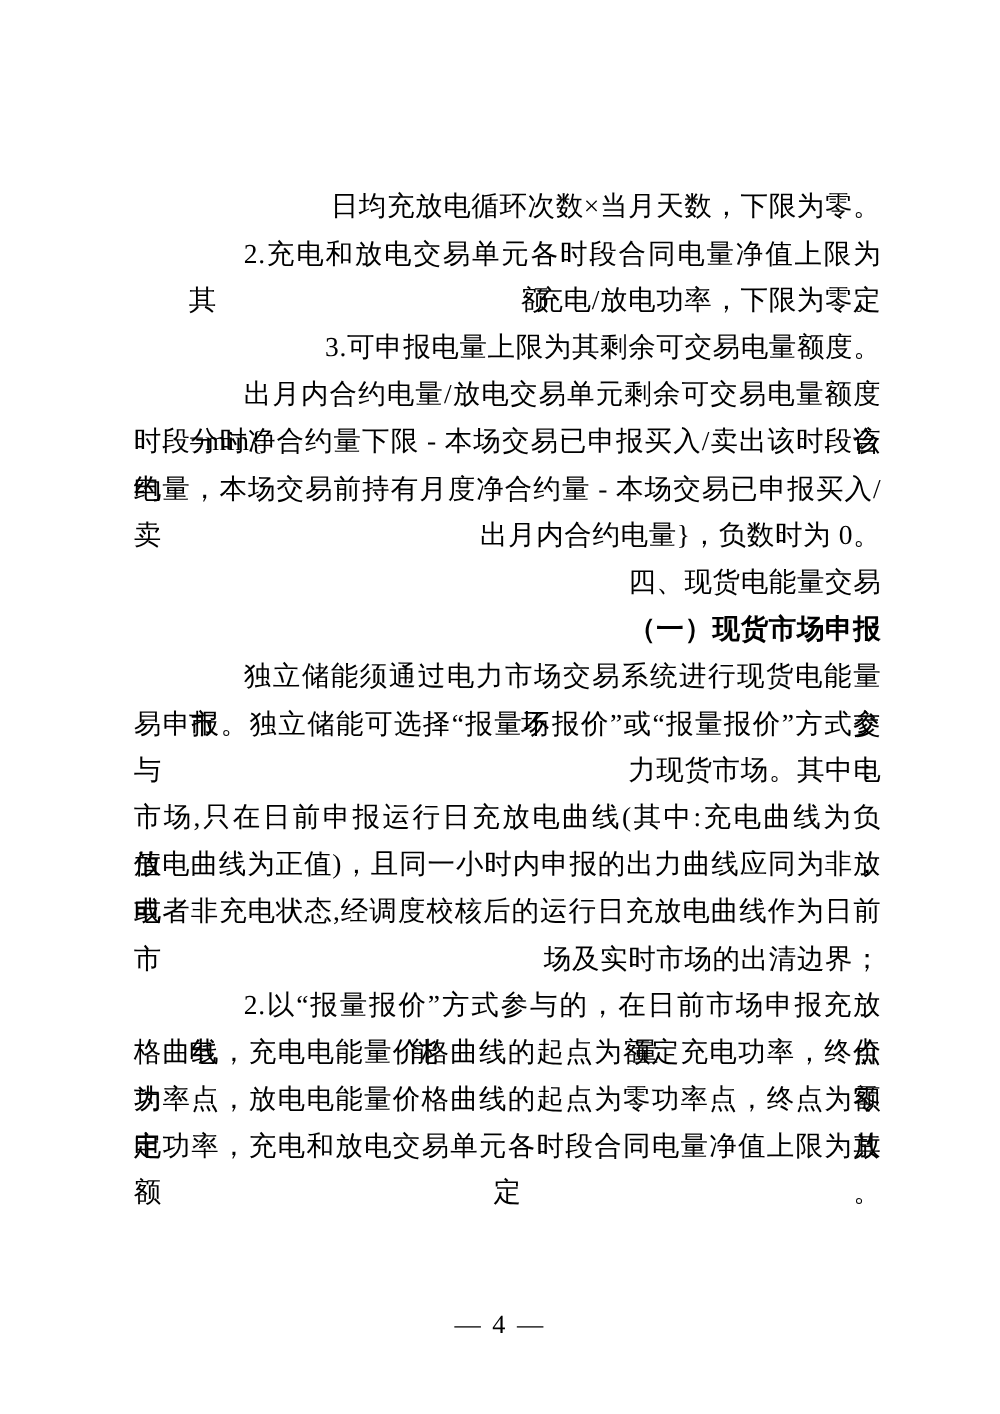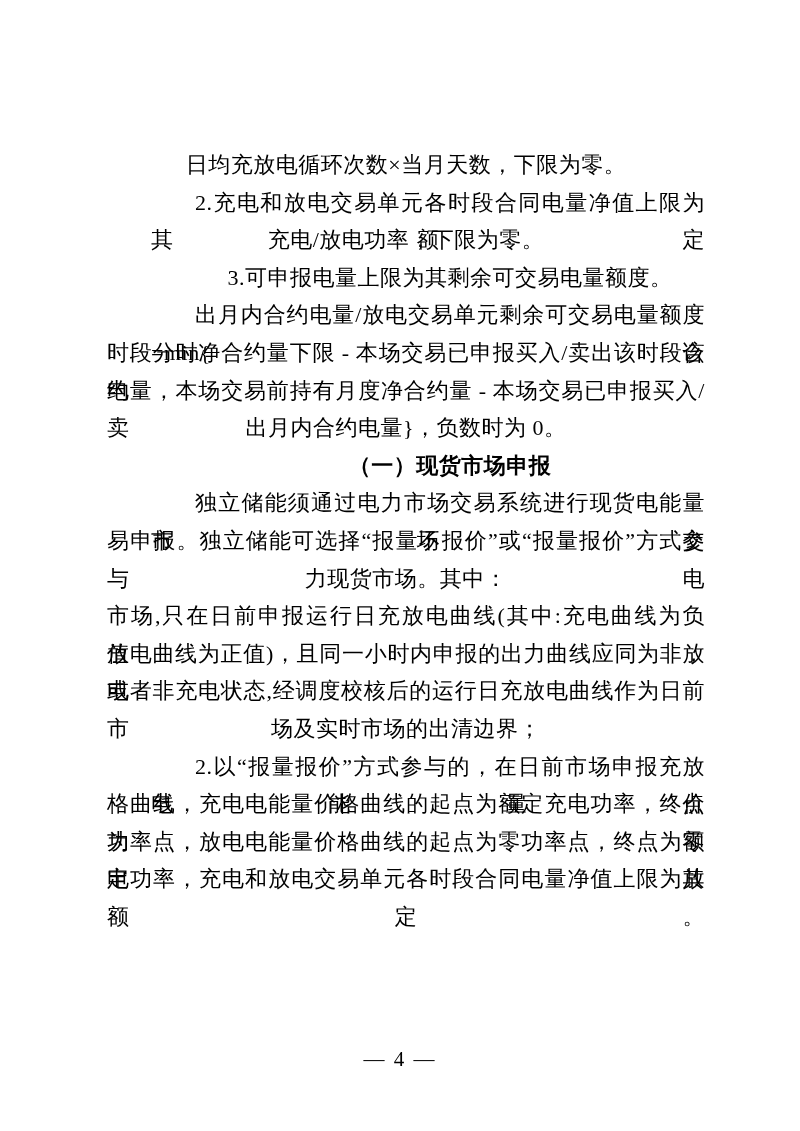--- a/index.html
+++ b/index.html
@@ -18,21 +18,21 @@
   .doc-body {
     position: absolute;
     left: 107px;
     top: 146px;
     width: 598px;
   }
   .line {
     font-size: 22px;
     height: 37.6px;
     line-height: 37.6px;
-    text-align: center;
+    text-align: right;
     letter-spacing: 0.5px;
   }
   
   .line.full {
     text-align: justify;
     text-align-last: justify;
     text-justify: inter-character;
   }
   
   .line.indent {
@@ -62,20 +62,21 @@
 
 <div class="doc-body">
   <div class="line">日均充放电循环次数×当月天数，下限为零。</div>
   <div class="line indent full">2.充电和放电交易单元各时段合同电量净值上限为其额定</div>
   <div class="line">充电/放电功率，下限为零。</div>
   <div class="line indent">3.可申报电量上限为其剩余可交易电量额度。</div>
   <div class="line indent full">出月内合约电量/放电交易单元剩余可交易电量额度=min{该</div>
   <div class="line full">时段分时净合约量下限 - 本场交易已申报买入/卖出该时段合约</div>
   <div class="line full">电量，本场交易前持有月度净合约量 - 本场交易已申报买入/卖</div>
   <div class="line">出月内合约电量}，负数时为 0。</div>
+  <div class="line indent">四、现货电能量交易</div>
   <div class="line indent h-bold">（一）现货市场申报</div>
   <div class="line indent full">独立储能须通过电力市场交易系统进行现货电能量市场交</div>
   <div class="line full">易申报。独立储能可选择“报量不报价”或“报量报价”方式参与电</div>
   <div class="line">力现货市场。其中：</div>
   <div class="line full">市场,只在日前申报运行日充放电曲线(其中:充电曲线为负值，</div>
   <div class="line full">放电曲线为正值)，且同一小时内申报的出力曲线应同为非放电</div>
   <div class="line full">或者非充电状态,经调度校核后的运行日充放电曲线作为日前市</div>
   <div class="line">场及实时市场的出清边界；</div>
   <div class="line indent full">2.以“报量报价”方式参与的，在日前市场申报充放电能量价</div>
   <div class="line full">格曲线，充电电能量价格曲线的起点为额定充电功率，终点为零</div>

